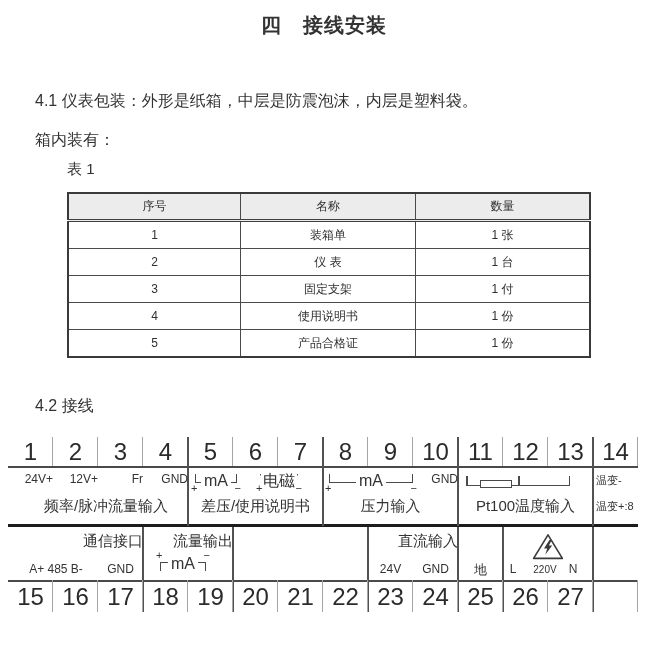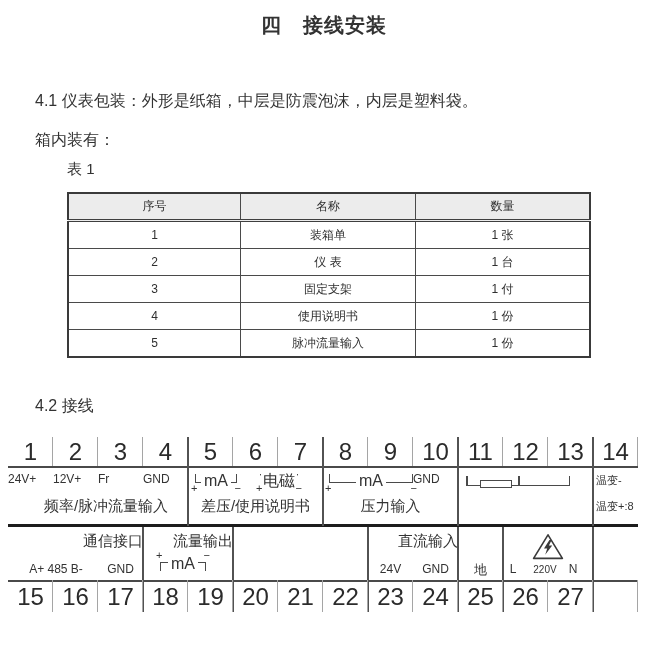--- a/index.html
+++ b/index.html
@@ -39,21 +39,21 @@
 
   .hline{position:absolute;left:0;width:630px;background:#4a4a4a;}
   .hl1{top:29px;height:2px;}
   .hlthick{top:87px;height:3px;background:#1c1c1c;}
   .hl2{top:143px;height:2px;}
 
   .gd{position:absolute;width:2px;background:#525252;}
   .gd.u{top:0;height:89px;}
   .gd.l{top:90px;height:85px;}
 
-  .u-sub{position:absolute;top:34px;height:16px;line-height:16px;font-size:12px;text-align:left;color:#333;}
+  .u-sub{position:absolute;top:34px;height:16px;line-height:16px;font-size:12px;text-align:right;color:#333;}
   .u-name{position:absolute;top:59px;height:20px;line-height:20px;font-size:15px;text-align:center;color:#333;}
   .l-name{position:absolute;top:94px;height:20px;line-height:20px;font-size:15px;text-align:right;color:#333;}
   .l-sub{position:absolute;top:125px;height:15px;line-height:15px;font-size:12px;text-align:center;color:#333;}
 
   
   .br{position:absolute;height:22px;}
   .br.up{top:37px;}
   .brbox{position:relative;height:8px;
     border-left:1.5px solid #4a4a4a;border-right:1.5px solid #4a4a4a;border-bottom:1.5px solid #4a4a4a;}
   .brlabel{position:absolute;left:50%;top:8px;transform:translate(-50%,-55%);
@@ -112,21 +112,21 @@
         <td>固定支架</td>
         <td>1 付</td>
       </tr>
       <tr>
         <td>4</td>
         <td>使用说明书</td>
         <td>1 份</td>
       </tr>
       <tr>
         <td>5</td>
-        <td>脉冲流量输入</td>
+        <td>产品合格证</td>
         <td>1 份</td>
       </tr>
     </tbody>
   </table>
 
   <div class="sec42">4.2 接线</div>
 
   <div class="diagram">
 
     <div class="numrow toprow">
@@ -186,20 +186,21 @@
     </div>
     <div class="u-sub" style="left:405px;width:45px">GND</div>
     <div class="u-name" style="left:315px;width:135px">压力输入</div>
 
     <div class="pt100">
       <span class="pt-tick pt-t1"></span>
       <span class="pt-tick pt-t2"></span>
       <span class="pt-tick pt-t3"></span>
       <span class="pt-res"></span>
     </div>
+    <div class="u-name" style="left:450px;width:135px">Pt100温度输入</div>
 
     <div class="wb wb1">温变-</div>
     <div class="wb wb2">温变+:8</div>
 
     <div class="gd l" style="left:134px"></div>
     <div class="gd l" style="left:224px"></div>
     <div class="gd l" style="left:359px"></div>
     <div class="gd l" style="left:449px"></div>
     <div class="gd l" style="left:494px"></div>
     <div class="gd l" style="left:584px"></div>

